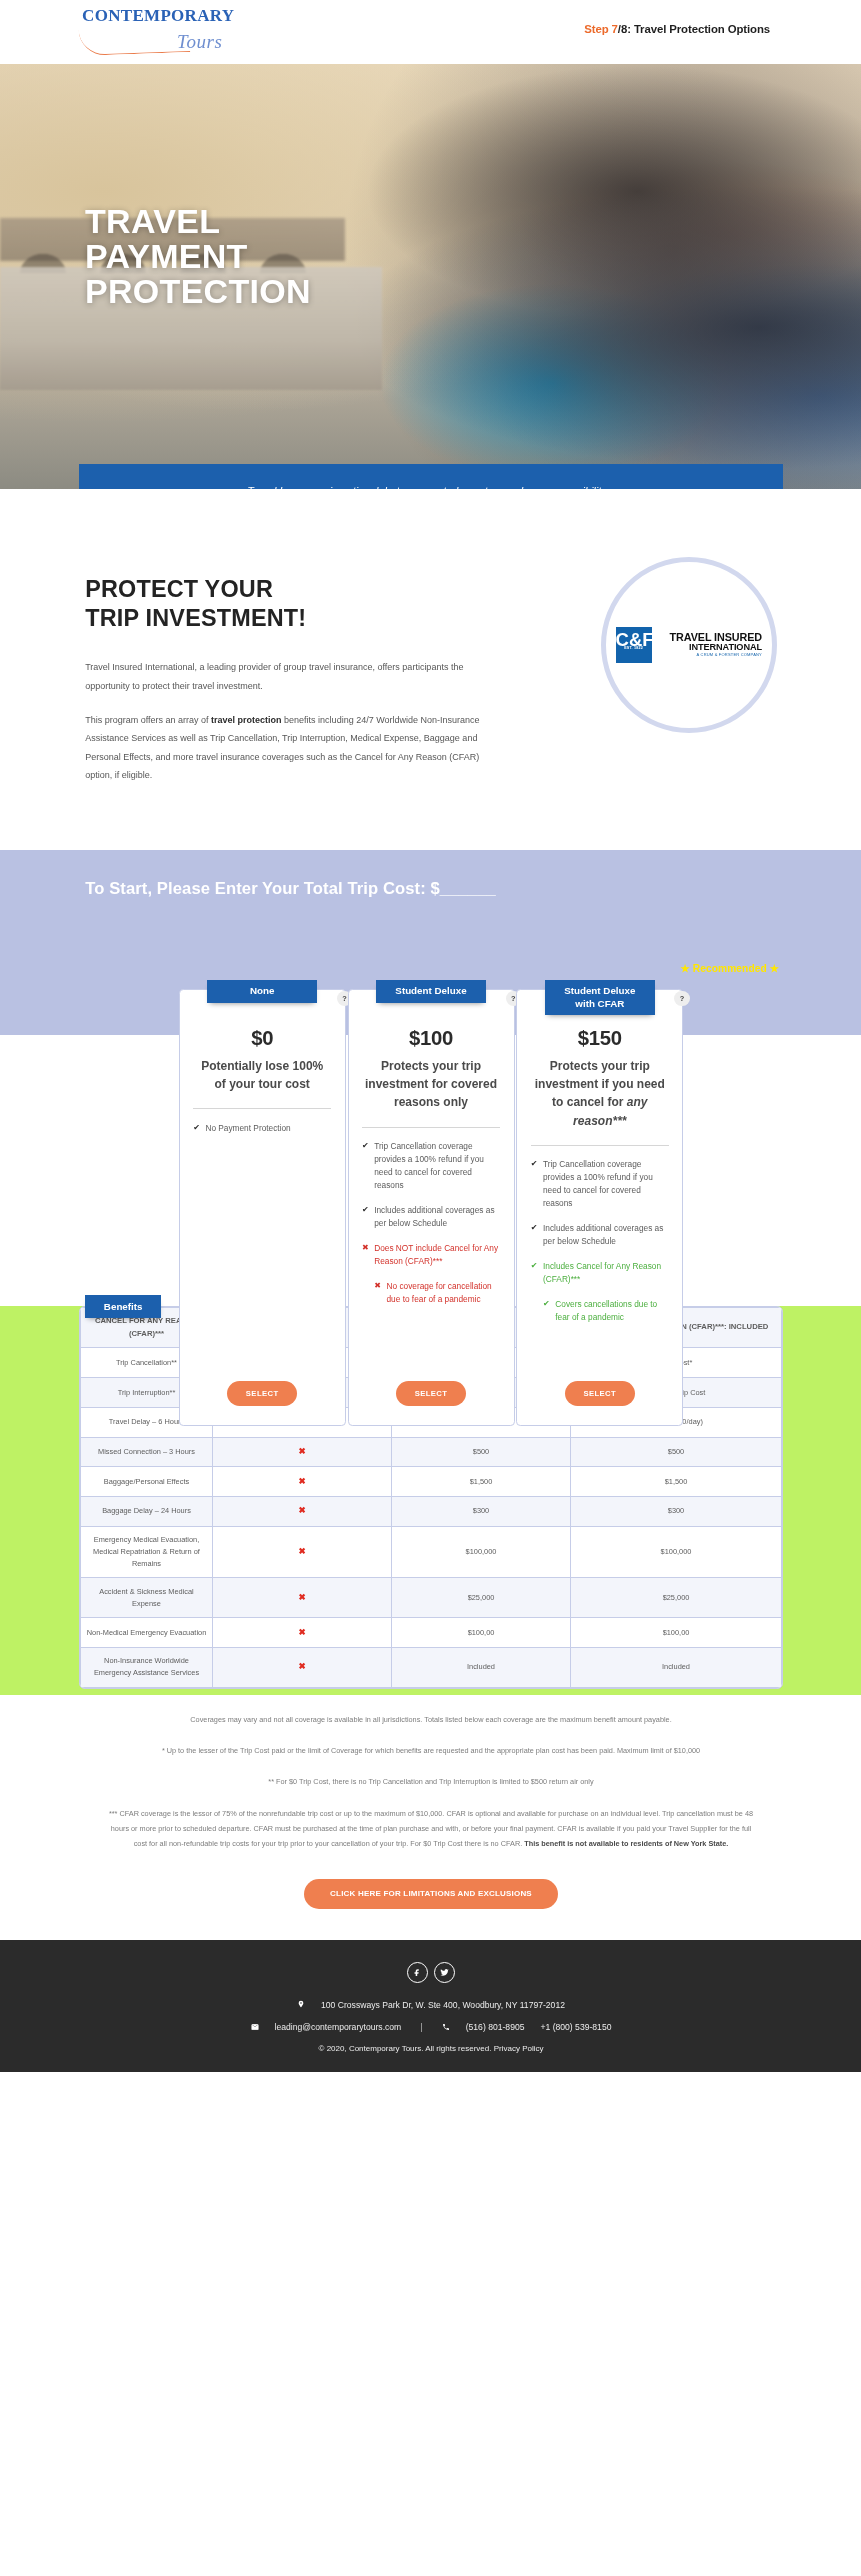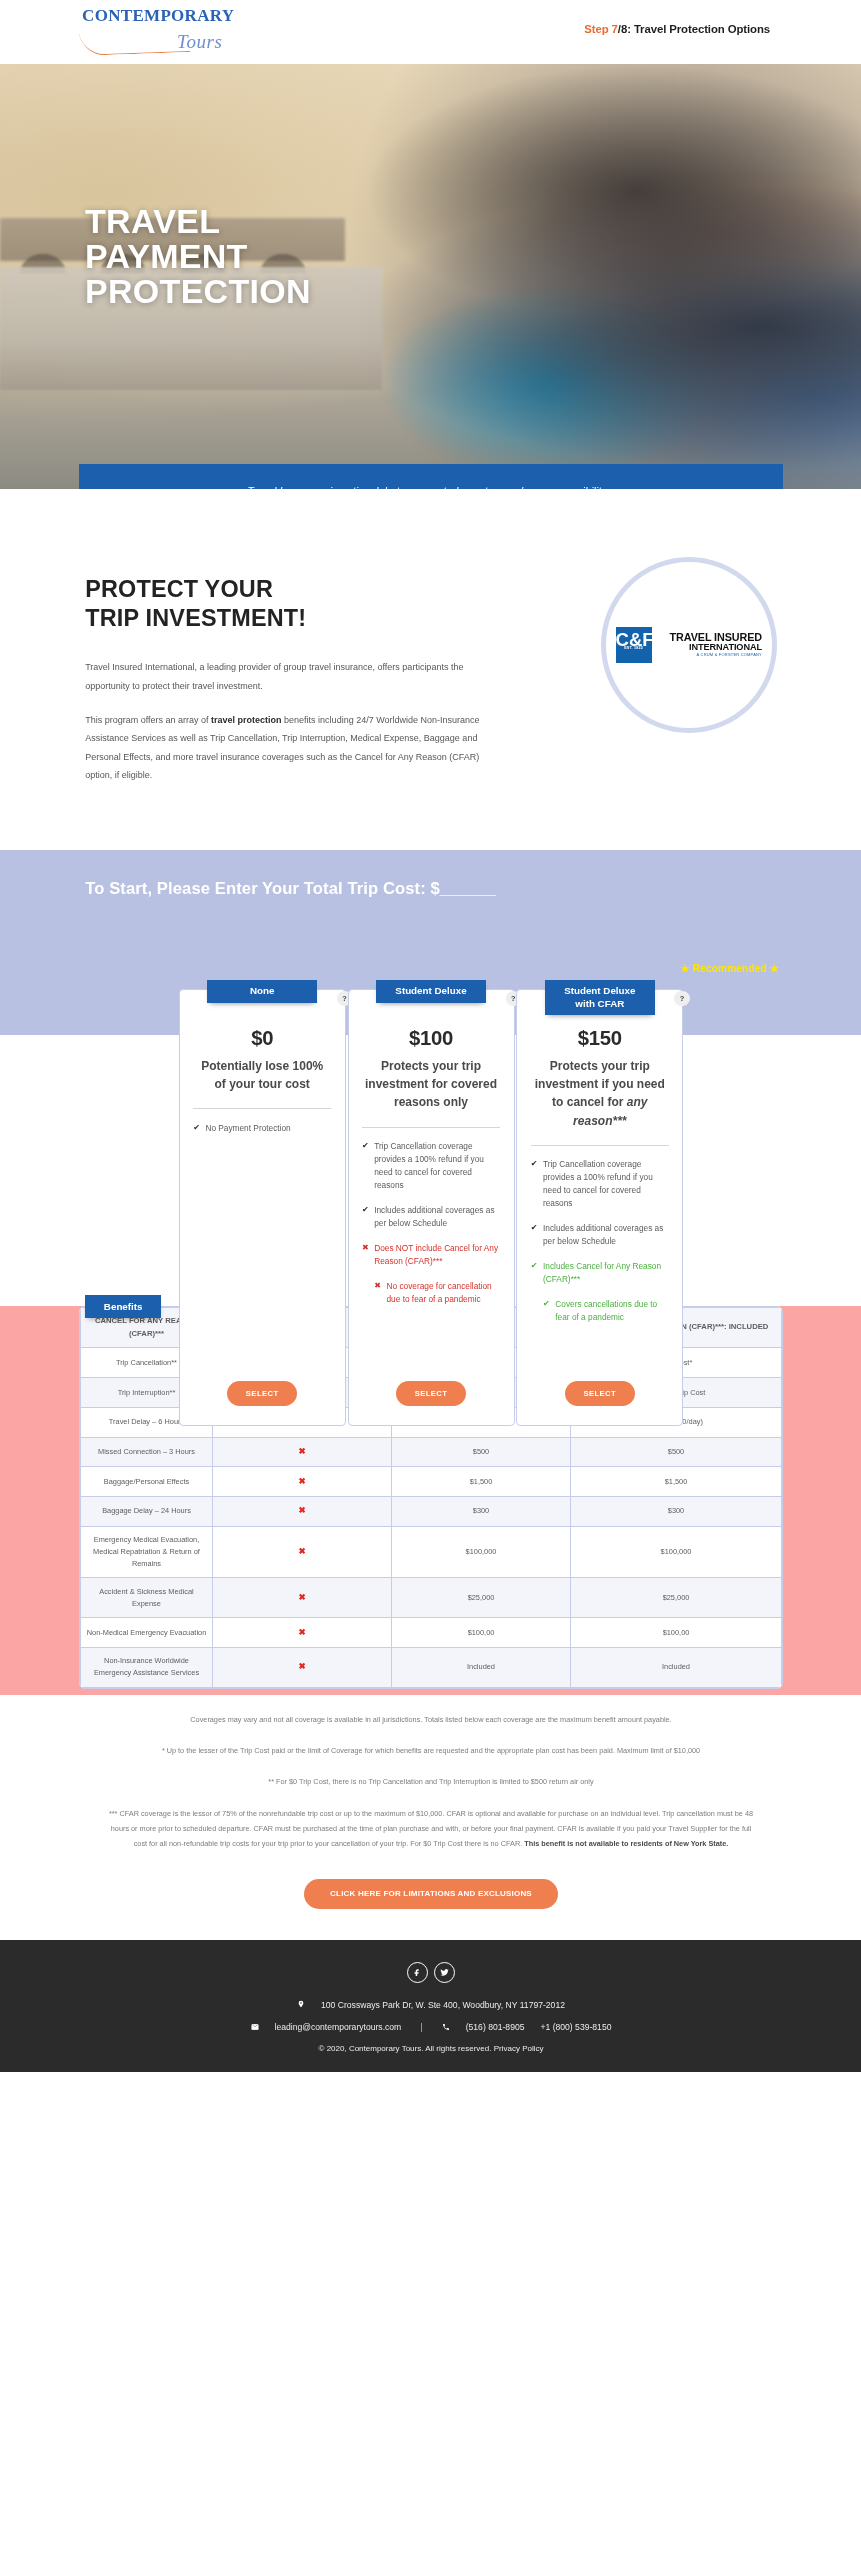--- a/index.html
+++ b/index.html
@@ -335,21 +335,21 @@
     padding: 8px 18.5px;
     border: none;
     border-radius: 14.8px;
     cursor: pointer;
     font-family: "Liberation Sans", sans-serif;
   }
 
   
   .benefits-section {
     position: relative;
-    background: #fca5a5;
+    background: #bef264;
     padding: 0 0 6.2px;
     margin-top: 271px;
   }
   .benefits-wrap {
     width: 704px;
     margin: 0 auto;
     position: relative;
   }
   .benefits-tab {
     position: absolute;

